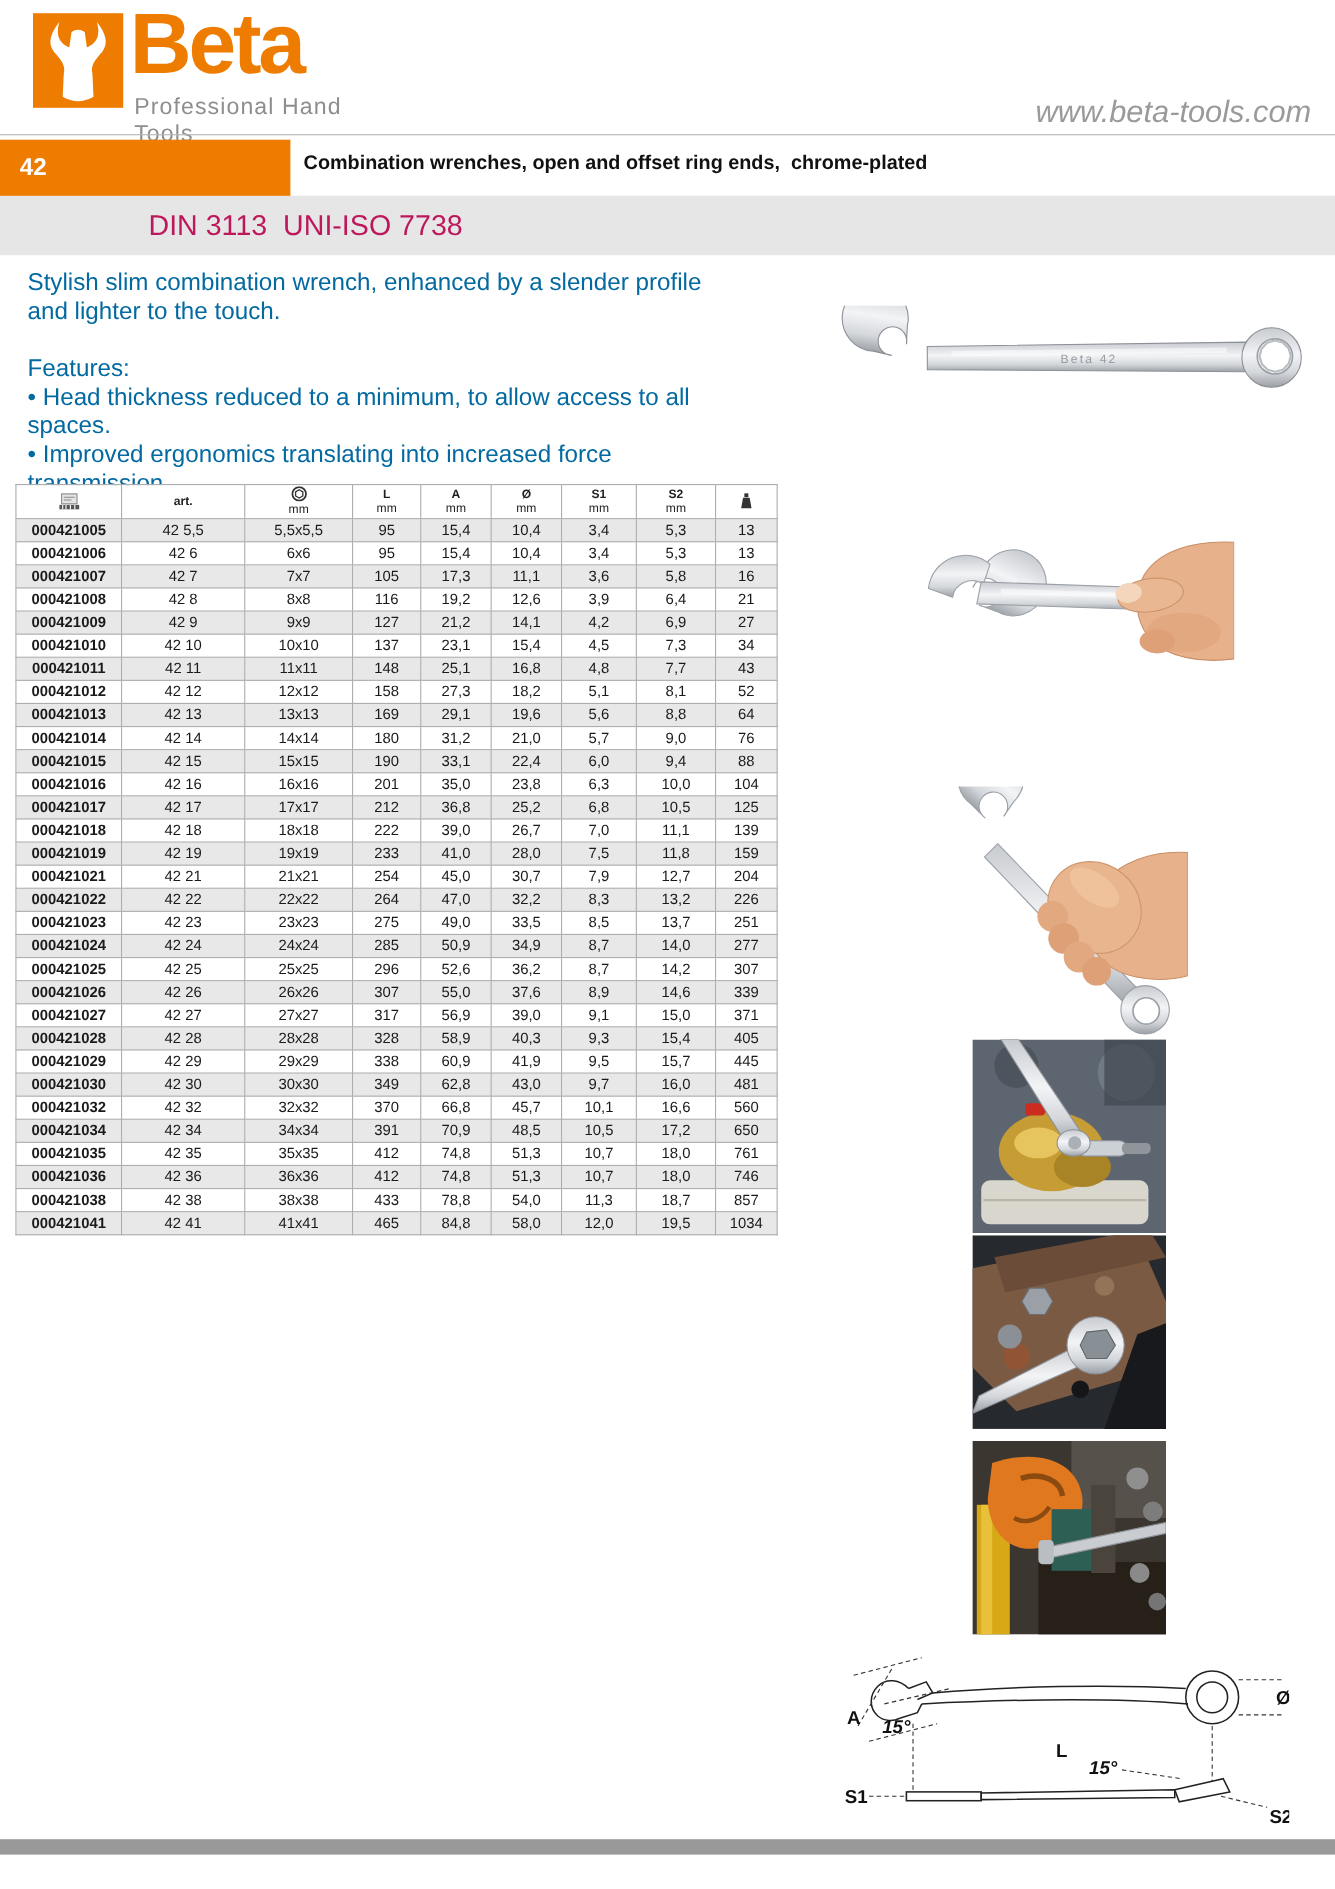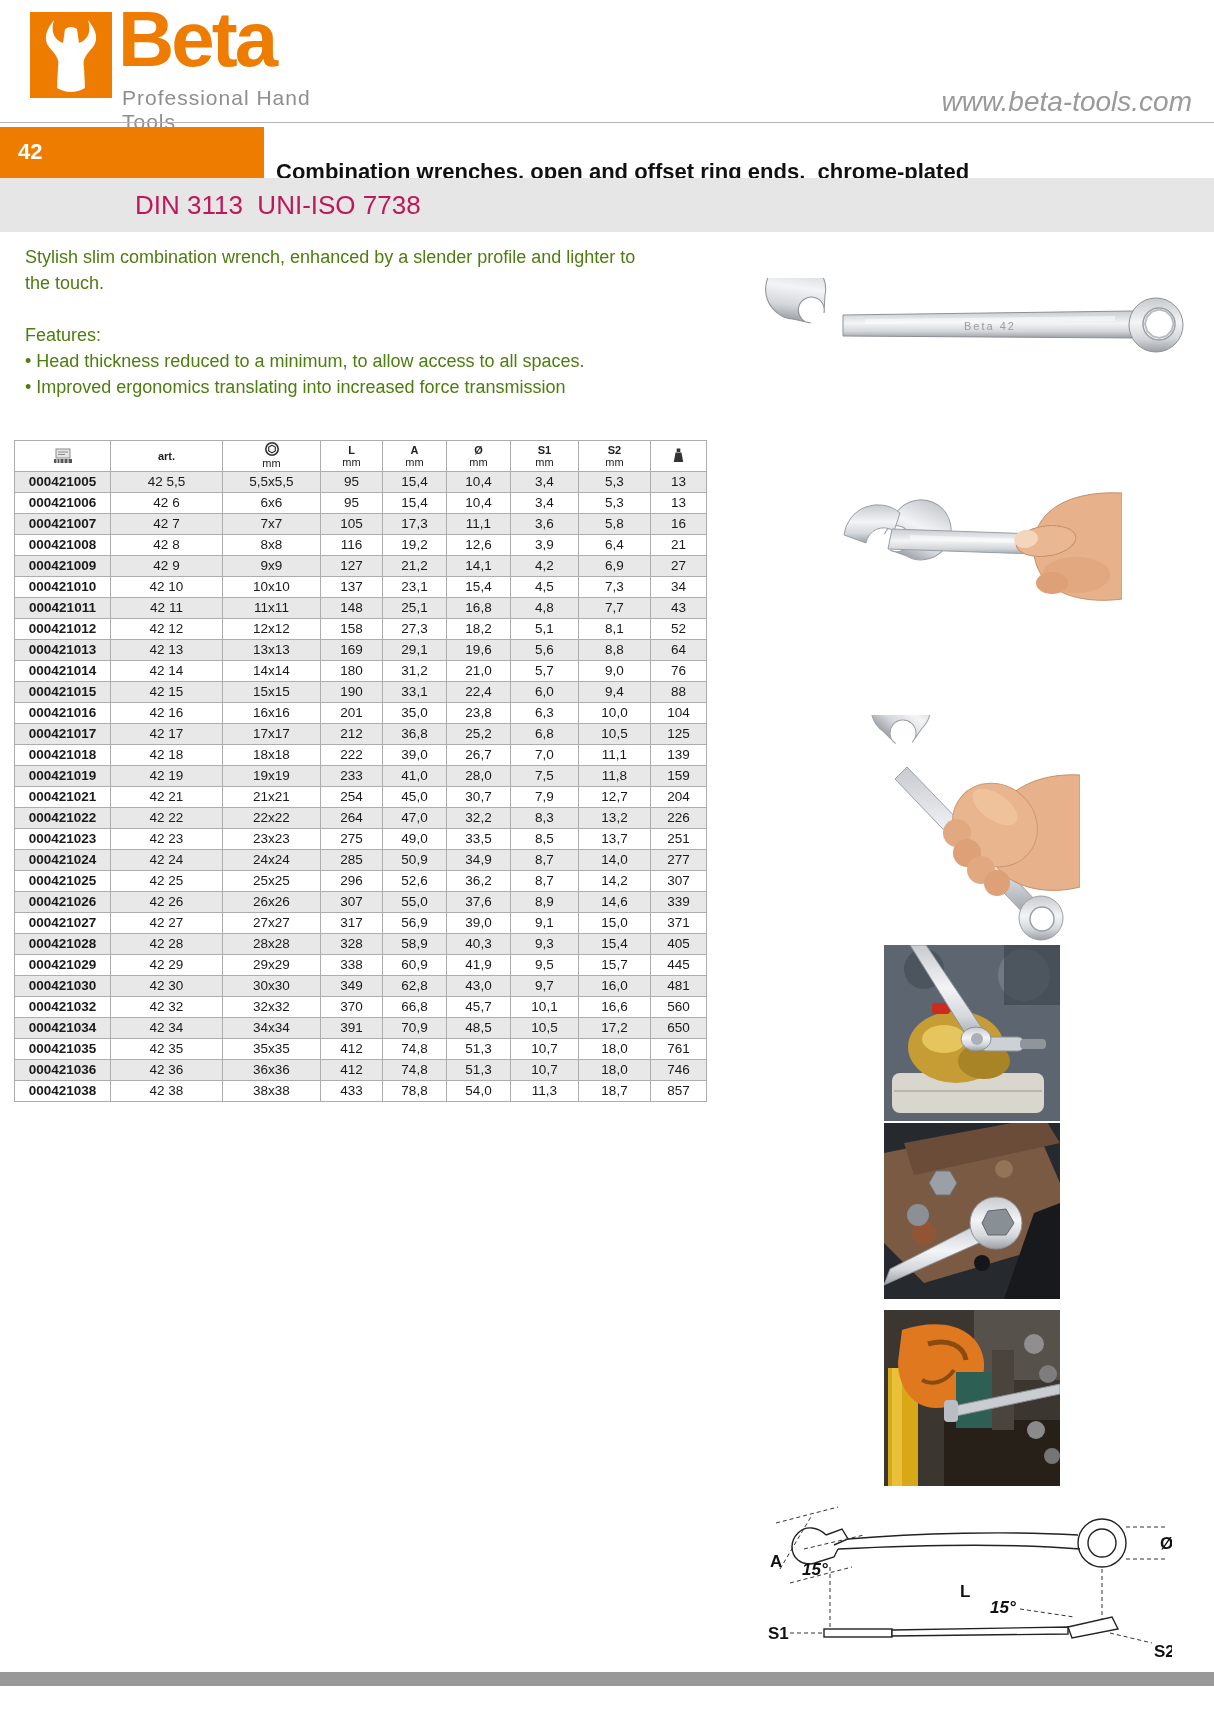--- a/index.html
+++ b/index.html
@@ -10,26 +10,26 @@
   .logo-wrap{position:absolute;left:30px;top:10px;width:330px;height:105px;}
   .logo-square{position:absolute;left:0;top:2px;width:82px;height:86px;background:#EE7C00;}
   .logo-word{position:absolute;left:88px;top:-16px;font-size:78px;font-weight:bold;
              color:#EE7C00;letter-spacing:-3px;}
   .logo-tagline{position:absolute;left:92px;top:76px;font-size:21px;color:#8e8e8e;letter-spacing:1px;}
   .website{position:absolute;right:42px;top:86px;font-size:28px;font-style:italic;color:#9a9a9a;}
   .top-rule{position:absolute;left:0;top:122px;width:1214px;height:1px;background:#b5b5b5;}
 
   .chapter-band{position:absolute;left:0;top:127px;width:264px;height:62px;background:#EE7C00;}
   .chapter-num{position:absolute;left:18px;top:12px;font-size:22px;font-weight:bold;color:#fff;}
-  .page-title{position:absolute;left:276px;top:138px;font-size:22px;font-weight:bold;color:#111;white-space:pre;margin-top:21px;}
+  .page-title{position:absolute;left:276px;top:138px;font-size:18px;font-weight:bold;color:#111;white-space:pre;}
   .std-band{position:absolute;left:0;top:178px;width:1214px;height:54px;background:#E6E6E6;}
   .std-text{position:absolute;left:135px;top:12px;font-size:26px;color:#be185d;white-space:pre;}
 
   
-  .intro{position:absolute;left:25px;top:244px;width:614px;font-size:18px;line-height:26px;color:#4d7c0f;}
+  .intro{position:absolute;left:25px;top:244px;width:614px;font-size:22px;line-height:26px;color:#0369a1;}
   .intro .gap{height:26px;}
 
   
   .spec-table{position:absolute;left:14px;top:440px;border-collapse:collapse;table-layout:fixed;}
   .spec-table th,.spec-table td{border:1px solid #adadad;text-align:center;vertical-align:middle;
       font-size:13.5px;color:#1a1a1a;padding:0 2px;height:20px;line-height:1.1;}
   .spec-table thead th{background:#fff;height:30px;font-size:11px;font-weight:bold;color:#222;}
   .spec-table thead .unit{display:block;font-weight:normal;font-size:11px;}
   .spec-table tbody tr:nth-child(odd){background:#E8E8E8;}
   .spec-table tbody tr:nth-child(even){background:#fff;}
@@ -467,20 +467,31 @@
           <td>000421038</td>
           <td>42 38</td>
           <td>38x38</td>
           <td>433</td>
           <td>78,8</td>
           <td>54,0</td>
           <td>11,3</td>
           <td>18,7</td>
           <td>857</td>
         </tr>
+        <tr>
+          <td>000421041</td>
+          <td>42 41</td>
+          <td>41x41</td>
+          <td>465</td>
+          <td>84,8</td>
+          <td>58,0</td>
+          <td>12,0</td>
+          <td>19,5</td>
+          <td>1034</td>
+        </tr>
       </tbody>
   </table>
 
   <svg class="abs" style="left:755px;top:278px" width="440" height="95" viewBox="0 0 440 95">
     <defs>
       <linearGradient id="silv" x1="0" y1="0" x2="0" y2="1">
         <stop offset="0" stop-color="#c7cacf"></stop>
           <stop offset="0.45" stop-color="#f3f4f6"></stop>
         <stop offset="0.75" stop-color="#d4d7db"></stop>
           <stop offset="1" stop-color="#9ba0a6"></stop>

